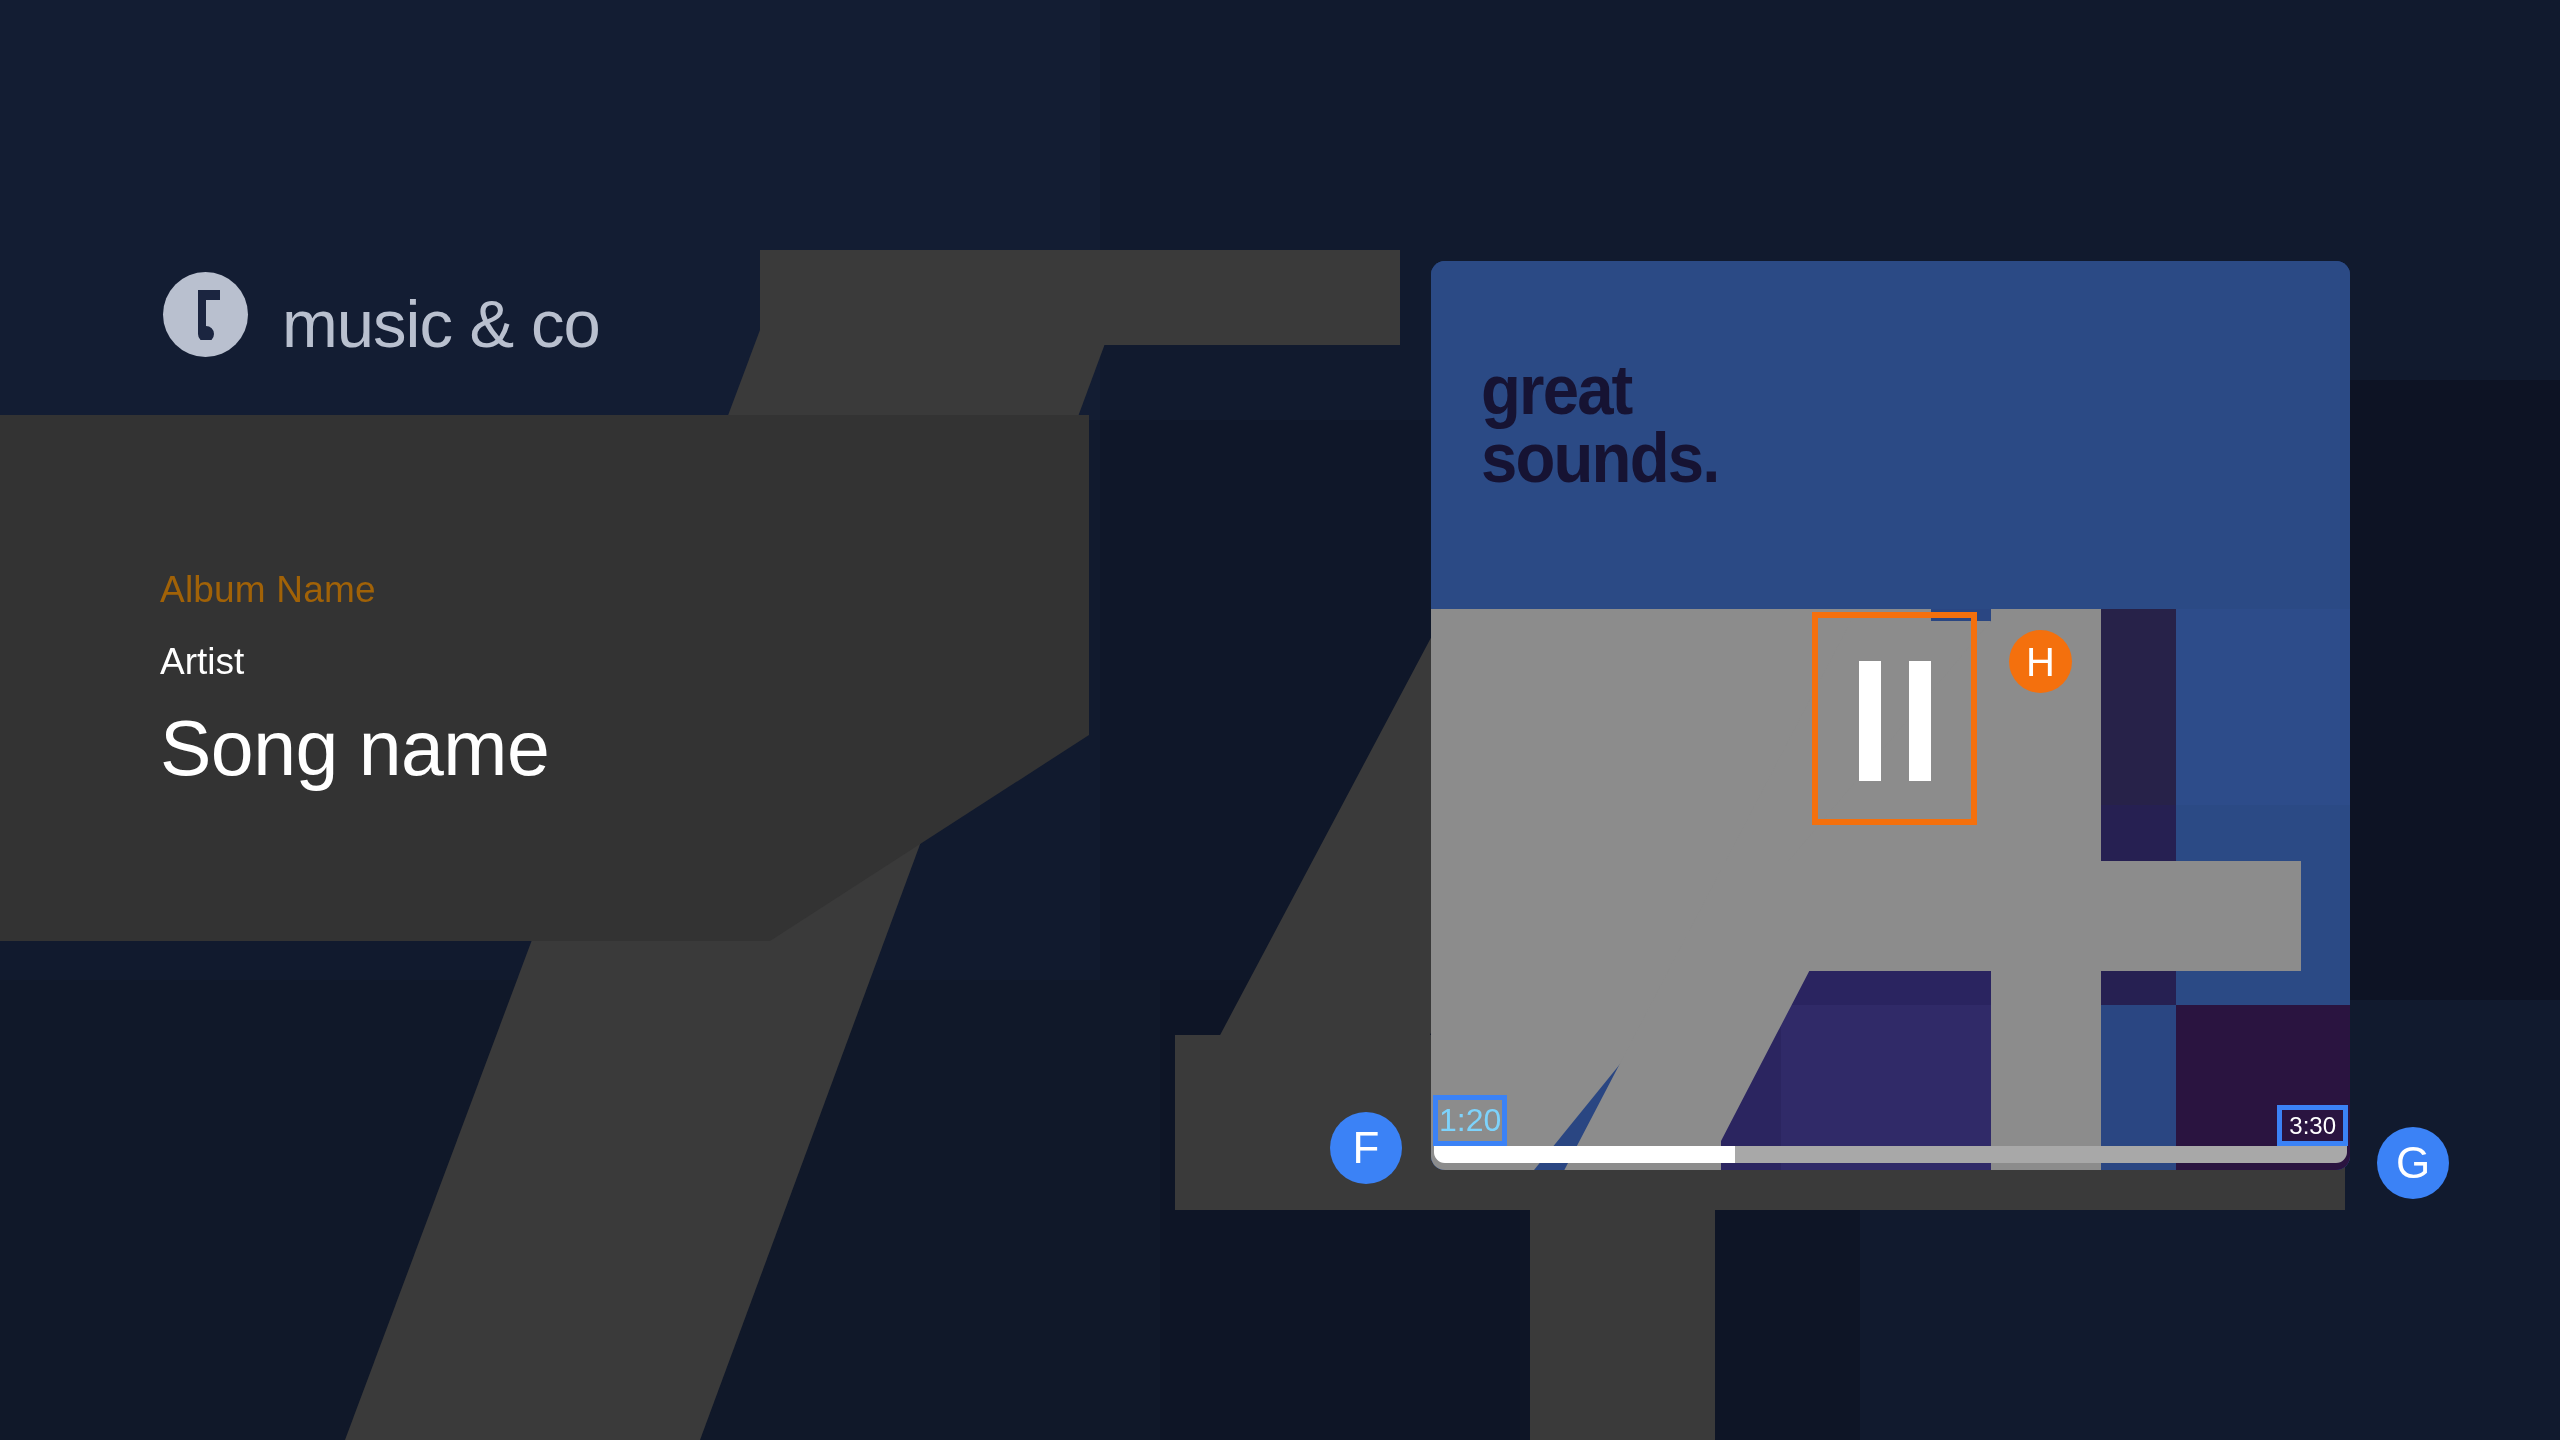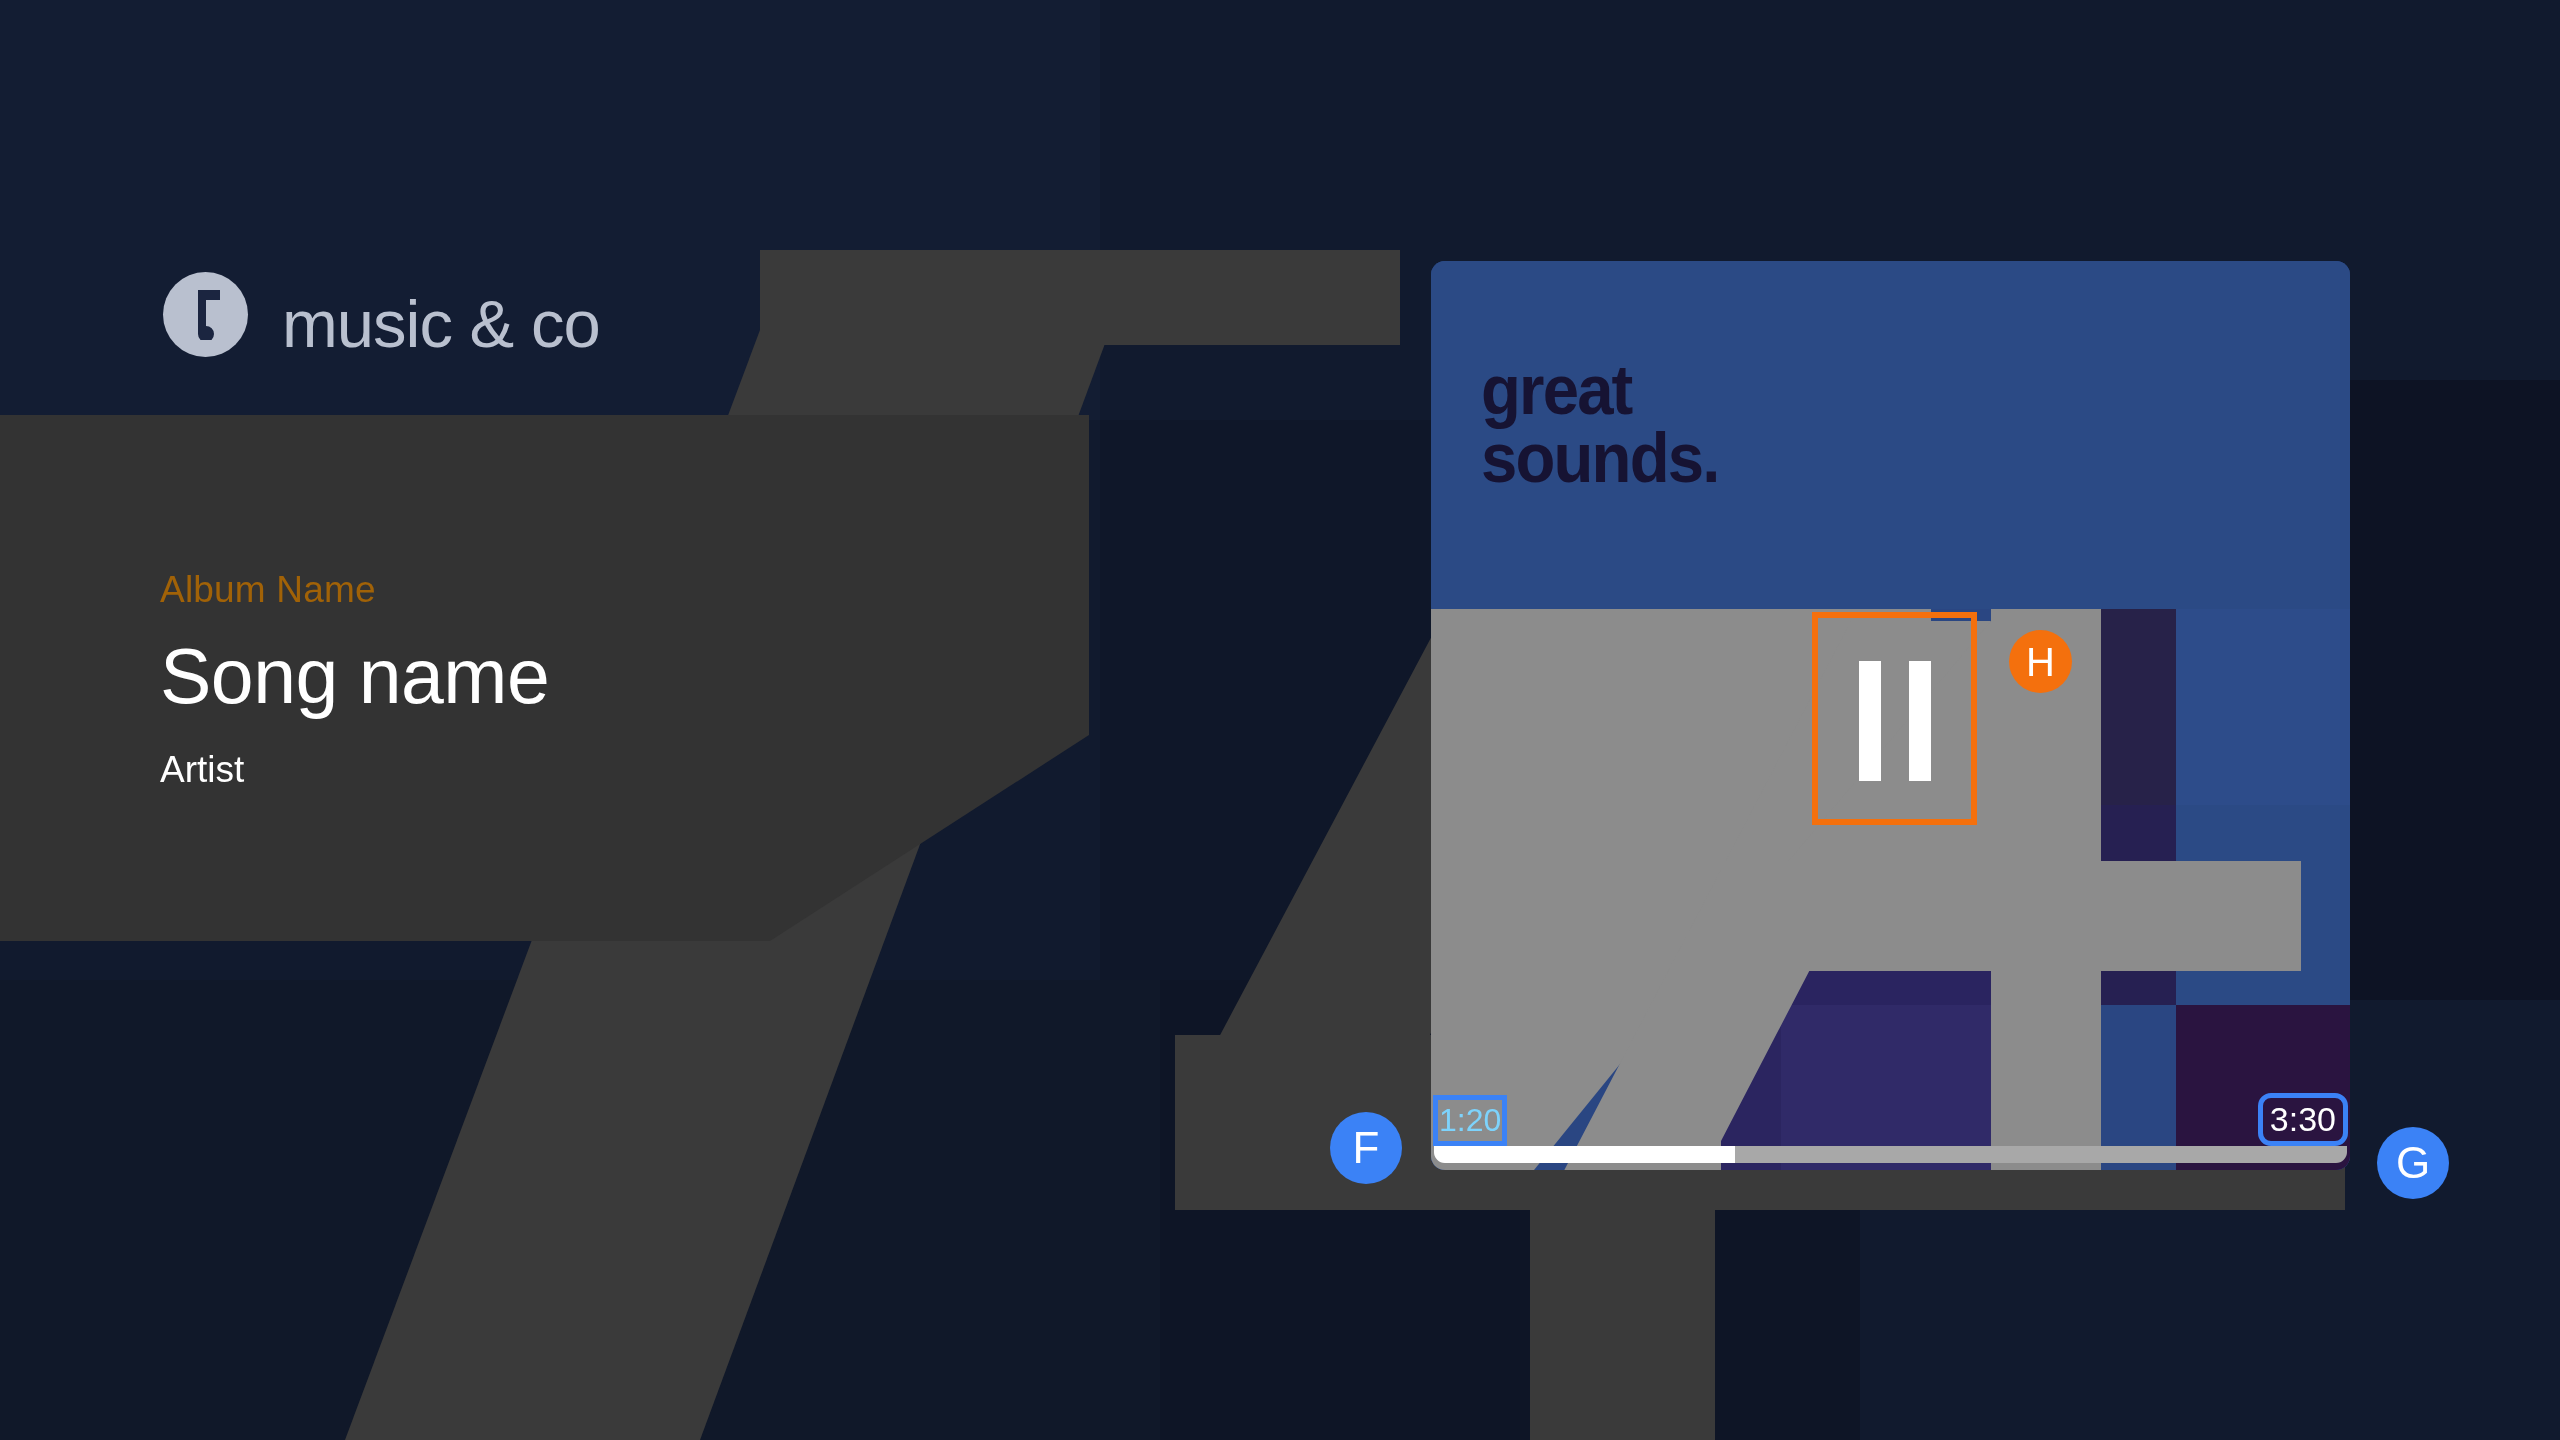--- a/index.html
+++ b/index.html
@@ -83,21 +83,21 @@
   }
   #progress-fill { height:100%; background:#ffffff; width:33%; }
 
   
   #time-elapsed {
     position:absolute; left:7px; bottom:29px; z-index:8;
     font-size:32px; color:#7dd3fc; padding:1px 1px; line-height:1.22;
   }
   #time-total {
     position:absolute; right:7px; bottom:29px; z-index:8;
-    font-size:34px; color:#ffffff; padding:1px 7px; line-height:1.22;border-radius:8px;
+    font-size:24px; color:#ffffff; padding:1px 7px; line-height:1.22;
   }
 
   
   .hl-blue { outline:5px solid #3b82f6; outline-offset:0; }
   .hl-orange { position:absolute; border:6px solid #f4700d; z-index:9; }
 
   #pause-highlight { left:1812px; top:612px; width:165px; height:213px; }
 
   .marker {
     position:absolute; display:flex; align-items:center; justify-content:center;
@@ -139,22 +139,22 @@
   <span id="brand-mark">
     <svg width="42" height="50" viewBox="0 0 42 50" xmlns="http://www.w3.org/2000/svg">
       <path d="M13 44a8 8 0 1 0 8-8V10h14V0H13z" fill="#1b2540"></path>
     </svg>
   </span>
   <span id="brand-text">music &amp; co</span>
 </div>
 
 <div id="now-playing">
   <div id="album-name">Album Name</div>
+  <div id="artist-name">Artist</div>
   <div id="song-name">Song name</div>
-  <div id="artist-name">Artist</div>
 </div>
 
 <div id="album-card">
 
   <svg class="cover" viewBox="0 0 919 925" xmlns="http://www.w3.org/2000/svg" aria-hidden="true">
 
     <rect x="0" y="0" width="919" height="925" fill="#2b4a85"></rect>
 
     <rect x="0" y="348" width="190" height="196" fill="#2d4c8a"></rect>
     <rect x="190" y="348" width="160" height="196" fill="#253f78"></rect>

